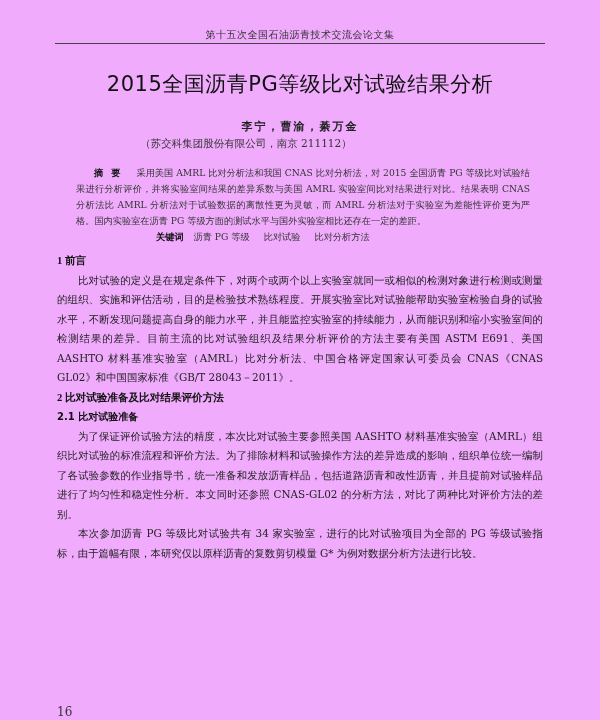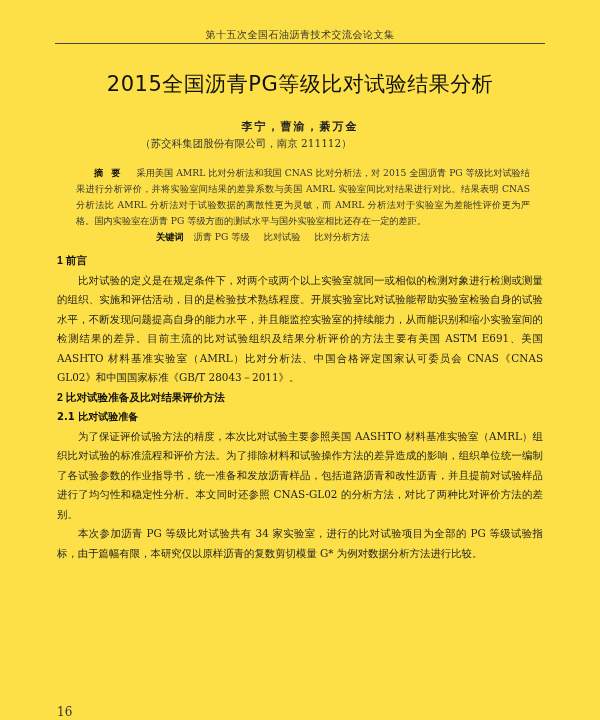--- a/index.html
+++ b/index.html
@@ -1,21 +1,21 @@
 <!DOCTYPE html>
 <html><head>
 <meta charset="utf-8">
 <style>
   html, body { margin: 0; padding: 0; background: #ffffff; }
   body {
     width: 600px; height: 720px; overflow: hidden; position: relative;
     font-family: "DejaVu Serif", "Liberation Serif", serif;
     color: #1a1a1a;
   }
-  .page { position: absolute; left: 0; top: 0; width: 600px; height: 720px; background: #fde047; }
+  .page { position: absolute; left: 0; top: 0; width: 600px; height: 720px; background: #f0abfc; }
   .running-head {
     position: absolute; top: 28px; left: 0; width: 600px; text-align: center;
     font-size: 10px; color: #333; letter-spacing: 0.5px;
   }
   .head-rule {
     position: absolute; top: 43px; left: 55px; width: 490px; height: 0;
     border-top: 1px solid #444;
   }
   .title {
     position: absolute; top: 70px; left: 0; width: 600px; text-align: center;
@@ -38,21 +38,21 @@
   .abstract p { margin: 0; text-indent: 18px; }
   .keywords { margin: 0; padding-left: 18px; }
   .keywords .lbl { letter-spacing: 0; margin-right: 10px; }
   .keywords .kw { margin-right: 14px; }
   .body {
     position: absolute; top: 251px; left: 57px; width: 486px;
     font-size: 10.4px; line-height: 19.5px; color: #222; text-align: justify;
   }
   .body h2 {
     margin: 0; font-size: 10.6px; font-weight: bold; color: #111;
-    font-family: Liberation Sans, sans-serif;
+    font-family: Liberation Serif, serif;
     line-height: 19.5px;
   }
   .body h3 {
     margin: 0; font-size: 10px; font-weight: bold; color: #111;
     font-family: "DejaVu Sans", "Liberation Sans", sans-serif;
     line-height: 19.5px;
   }
   .body p { margin: 0; text-indent: 21px; }
   .folio {
     position: absolute; top: 705px; left: 57px; font-size: 12px; color: #333;

